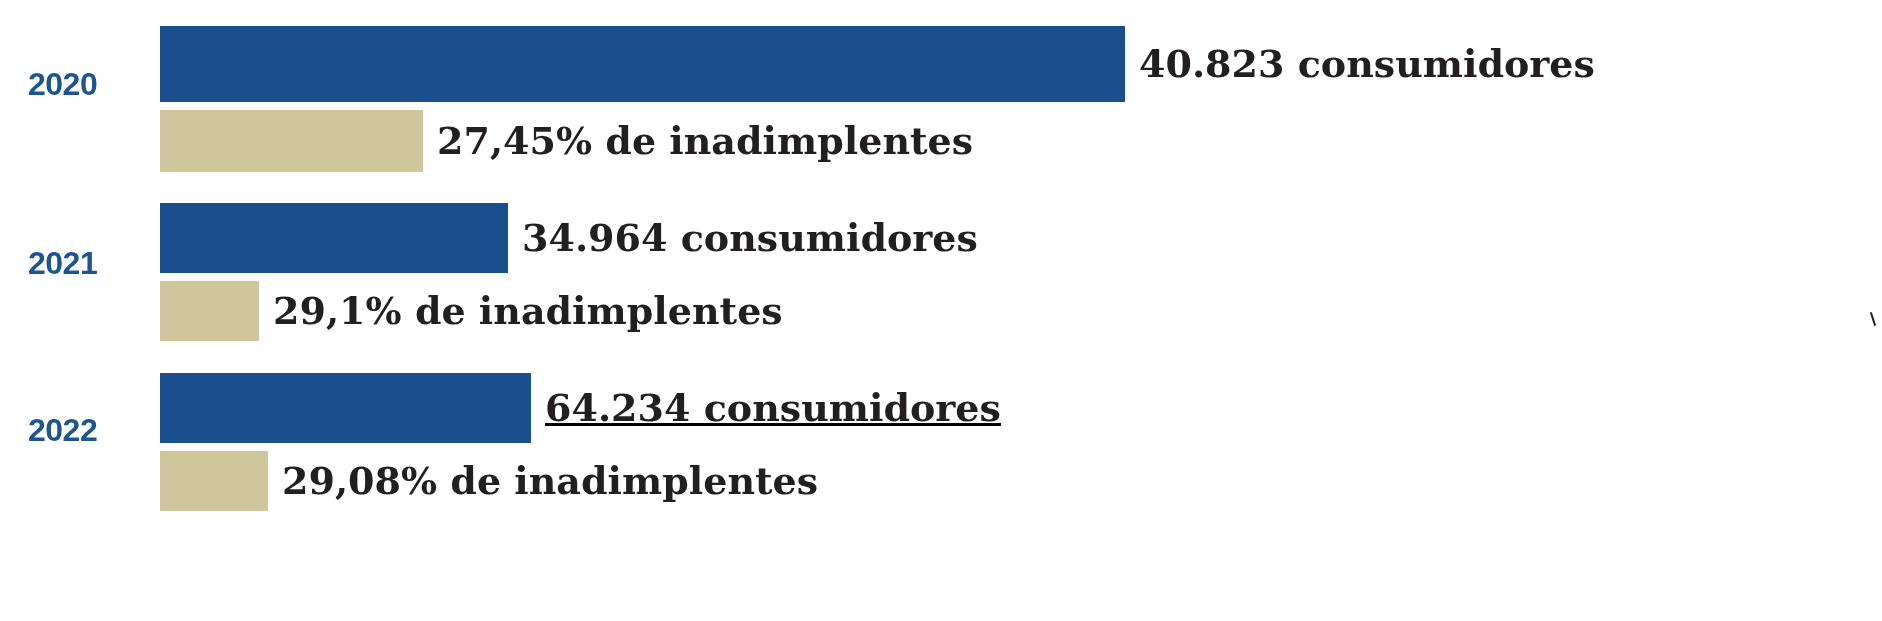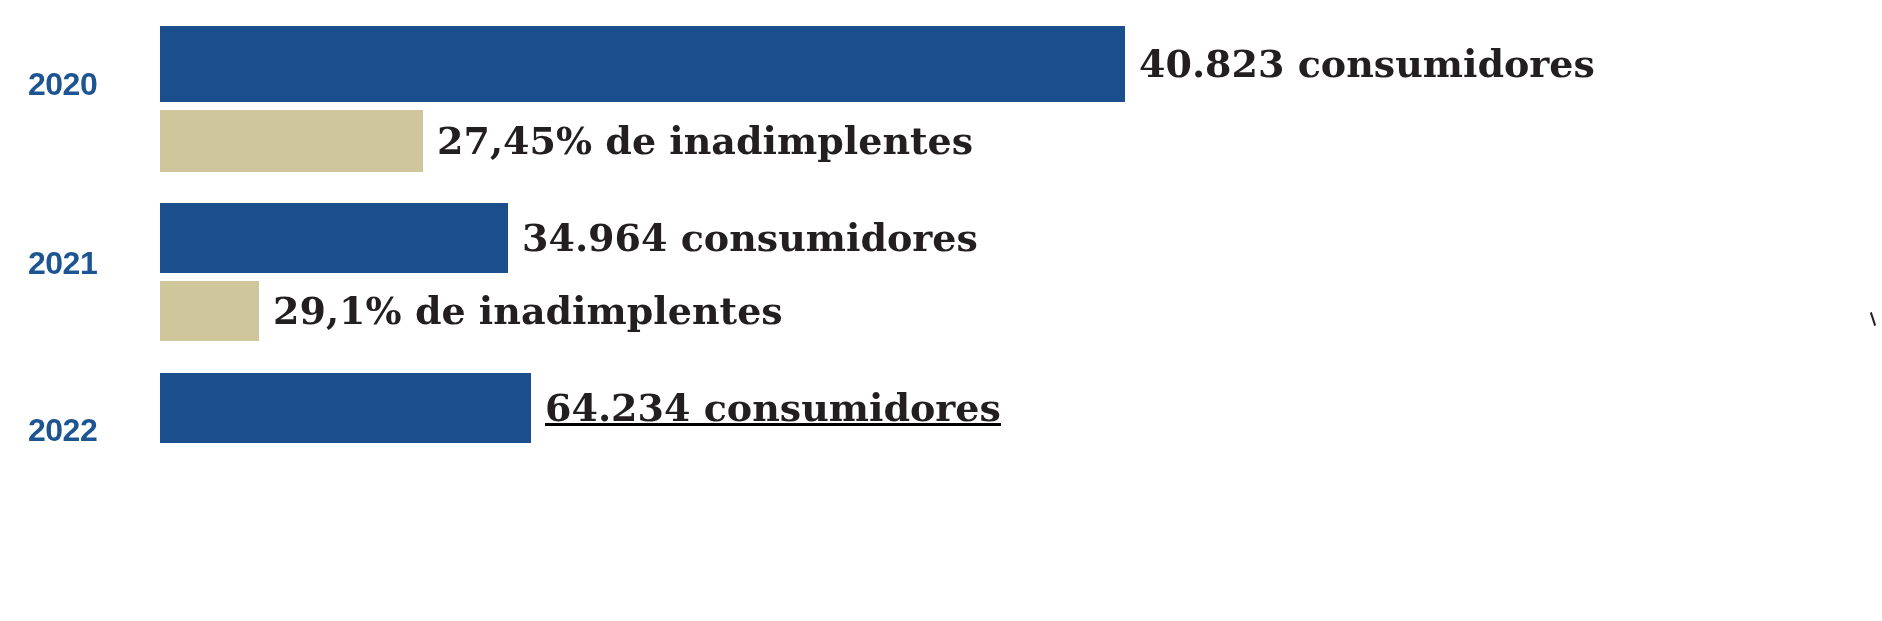--- a/index.html
+++ b/index.html
@@ -108,16 +108,20 @@
   </div>
 
   <div class="group" style="top: 373px; height: 136px;">
     <div class="year-label" style="top: 39px;">2022</div>
 
     <div class="bar-row" style="top: 0px; height: 70px; text-decoration: underline;">
       <div class="bar primary" style="width: 371px;"></div>
       <div class="bar-label label-big">64.234 consumidores</div>
     </div>
 
+    <div class="bar-row" style="top: 78px; height: 60px;">
+      <div class="bar secondary" style="width: 108px;"></div>
+      <div class="bar-label label-small">29,08% de inadimplentes</div>
+    </div>
   </div>
 
   <div class="tick-mark"></div>
 </div>
 
 </body></html>

